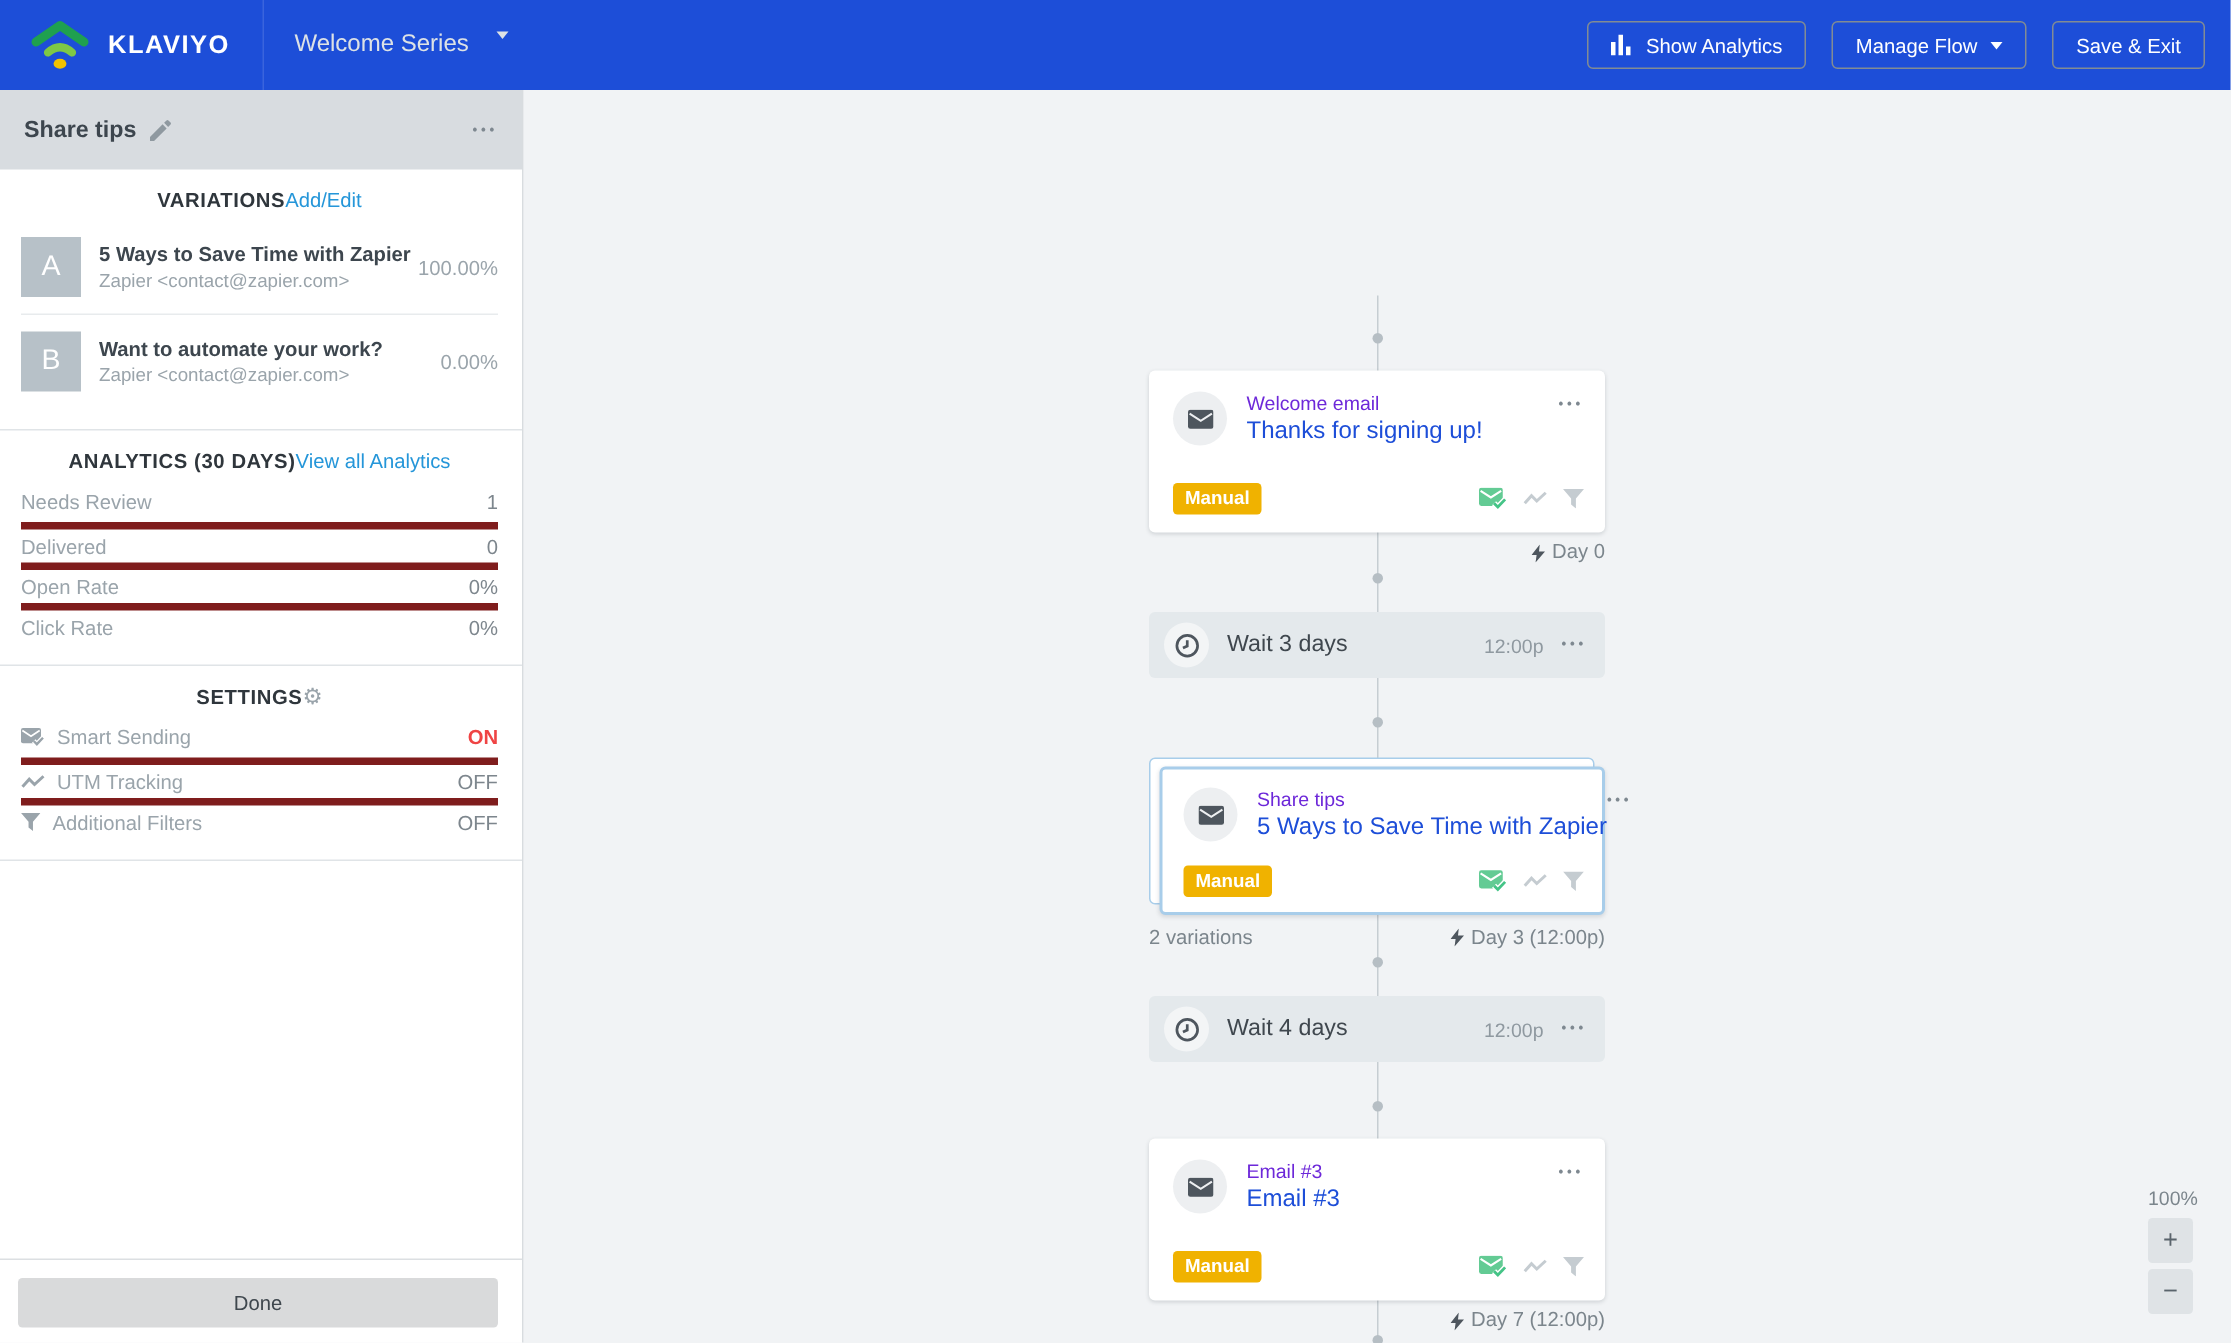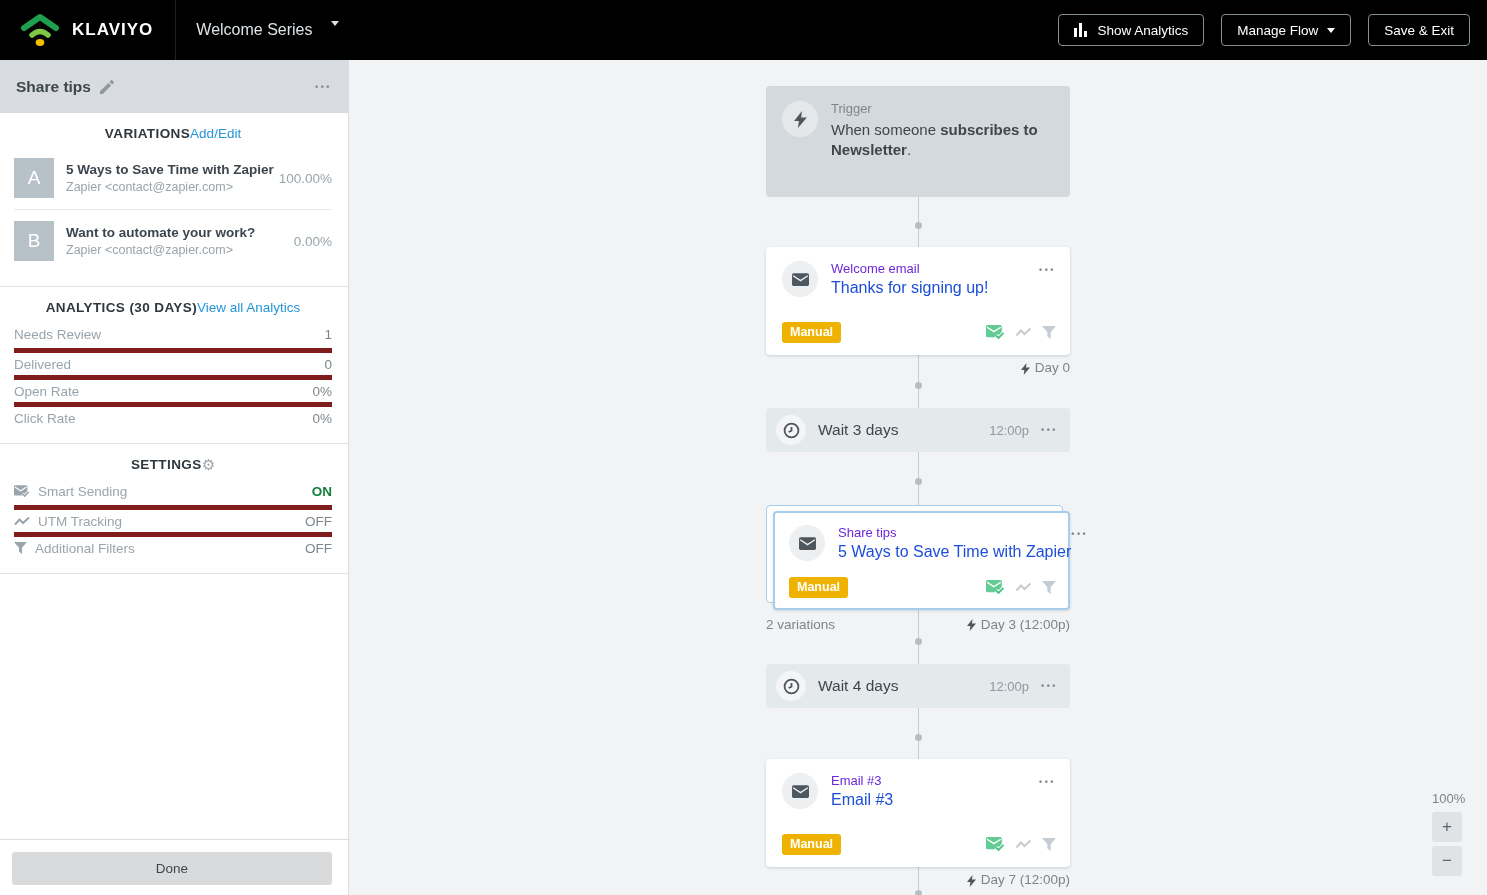--- a/index.html
+++ b/index.html
@@ -1,19 +1,19 @@
 <!DOCTYPE html>
 <html><head>
 <meta charset="utf-8">
 <style>
   * { margin:0; padding:0; box-sizing:border-box; }
   html,body { width:1487px; height:895px; overflow:hidden; font-family:"Liberation Sans", sans-serif; background:#f1f3f5; }
 
   
-  .navbar { position:absolute; top:0; left:0; width:1487px; height:60px; background:#000000; display:flex; align-items:center; z-index:30; }
+  .navbar { position:absolute; top:0; left:0; width:1487px; height:60px; background:#1d4ed8; display:flex; align-items:center; z-index:30; }
   .brand { display:flex; align-items:center; gap:10px; padding:0 22px 0 18px; height:100%; }
   .brand-name { color:#fff; font-weight:700; font-size:17px; letter-spacing:1px; }
   .nav-sep { width:1px; height:60px; background:rgba(255,255,255,0.13); }
   .flow-select { display:flex; align-items:flex-start; gap:18px; margin-left:20px; color:#dde2e5; font-size:16px; cursor:pointer; }
   .caret { width:0; height:0; border-left:4.5px solid transparent; border-right:4.5px solid transparent; border-top:5.5px solid currentColor; display:inline-block; }
   .nav-right { margin-left:auto; display:flex; gap:17px; padding-right:17px; }
   .nav-btn { display:flex; align-items:center; gap:9px; height:32px; padding:0 15px; border:1px solid #828c93; border-radius:4px; background:transparent; color:#fff; font-size:13.5px; font-family:inherit; cursor:pointer; }
 
   
   .sidebar { position:absolute; top:60px; left:0; width:349px; bottom:0; background:#fff; border-right:1px solid #d8dcdf; z-index:20; }
@@ -33,21 +33,21 @@
   .var-letter { width:40px; height:40px; background:#b7c1c8; color:#fff; font-size:19px; display:flex; align-items:center; justify-content:center; flex:none; margin-right:12px; }
   .var-info { flex:1; min-width:0; }
   .var-title { font-size:13.5px; font-weight:700; color:#3d464e; margin-bottom:3px; white-space:nowrap; }
   .var-sender { font-size:12.5px; color:#9aa4ab; }
   .var-pct { font-size:13.5px; color:#9aa4ab; margin-left:8px; flex:none; }
 
   .kv-row { display:flex; align-items:center; justify-content:space-between; height:27px; font-size:13.5px; }
   .kv-row + .kv-row { border-top:5px solid #7f1d1d; }
   .kv-label { color:#9aa4ab; display:flex; align-items:center; gap:8px; }
   .kv-value { color:#7d868d; }
-  .kv-value.on { color:#15803d; font-weight:700; }
+  .kv-value.on { color:#ef4444; font-weight:700; }
   .gear { color:#9aa4ab; font-size:15px; cursor:pointer; line-height:1; }
 
   .sidebar-footer { position:absolute; bottom:0; left:0; right:0; background:#fff; border-top:1px solid #dcdfe2; padding:12px 16px 10px 12px; }
   .done-btn { display:block; width:100%; height:33px; background:#d9dadb; border:none; border-radius:3px; font-family:inherit; font-size:13.5px; color:#3f474e; cursor:pointer; }
   .send-status-row { display:flex; align-items:center; margin-top:16px; }
   .send-status-label { font-size:13.5px; font-weight:700; color:#2f363c; letter-spacing:0.4px; flex:none; }
   .status-dropdown { flex:1; margin-left:12px; height:34px; border:1px solid #d4d9dc; background:#fff; border-radius:3px; display:flex; align-items:center; padding:0 10px; cursor:pointer; }
   .status-dot { width:9px; height:9px; border-radius:50%; background:#f0b200; flex:none; }
   .status-text { color:#f0b200; font-weight:700; font-size:13px; letter-spacing:0.6px; margin-left:9px; }
   .status-dropdown .caret { margin-left:auto; color:#6a747c; }
@@ -231,31 +231,20 @@
 
 <div class="canvas">
   <div class="flow-line"></div>
   <div class="flow-dot" style="top:162px"></div>
   <div class="flow-dot" style="top:322px"></div>
   <div class="flow-dot" style="top:418px"></div>
   <div class="flow-dot" style="top:578px"></div>
   <div class="flow-dot" style="top:674px"></div>
   <div class="flow-dot" style="top:830px"></div>
 
-  <div class="card trigger-card">
-    <div class="icon-circle">
-      <svg width="13" height="17" viewBox="0 0 9 12">
-          <path d="M5.5 0 L0 7 H3.4 L2.7 12 L9 4.6 H5 Z" fill="#4e565e"></path>
-        </svg>
-    </div>
-    <div>
-      <div class="trigger-label">Trigger</div>
-      <div class="trigger-text"><span>When someone </span><b>subscribes to Newsletter</b><span>.</span></div>
-    </div>
-  </div>
 
   <div class="card email-card" style="top:187px">
     <div class="card-head">
       <div class="icon-circle">
         <svg width="17" height="13" viewBox="0 0 16 12">
             <rect width="16" height="12" rx="1.5" fill="#4e565e"></rect>
             <path d="M1 2.5 L8 7 L15 2.5" stroke="#edeff1" stroke-width="1.3" fill="none"></path>
           </svg>
       </div>
       <div>

